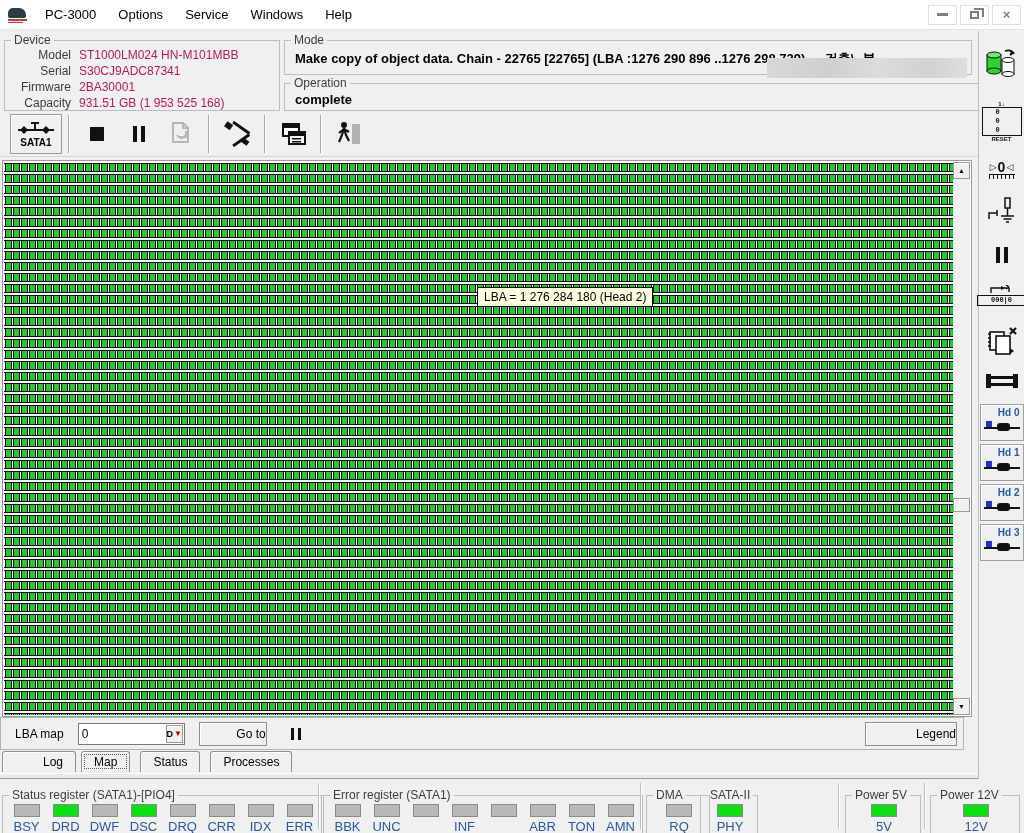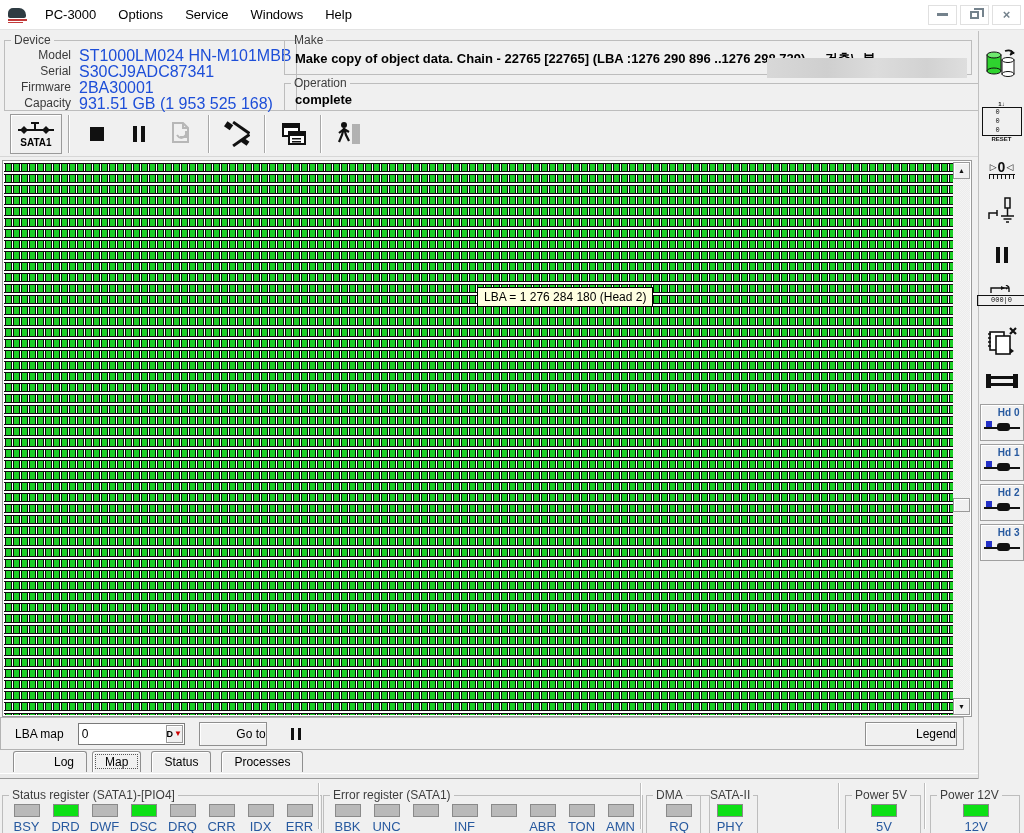--- a/index.html
+++ b/index.html
@@ -25,21 +25,21 @@
     border:2px solid #74828c; border-left:none; border-bottom:none; }
   .winbtn .x { font-size:13px; font-weight:bold; }
 
   
   fieldset.gb { position:absolute; border:1px solid #bdbdbd; background:transparent; }
   fieldset.gb legend { font-size:12px; color:#3d3d3d; margin-left:6px; padding:0 3px; }
 
   .device-grid { display:grid; grid-template-columns:62px auto; column-gap:8px; row-gap:1px;
     padding:1px 4px 0 4px; }
   .dev-label { text-align:right; font-size:12px; color:#3a3a3a; line-height:15px; }
-  .dev-value { font-size:16px; color:#1d4ed8; line-height:15px; white-space:nowrap; }
+  .dev-value { font-size:12px; color:#be185d; line-height:15px; white-space:nowrap; }
 
   .mode-text { font-size:13px; font-weight:bold; padding:3px 0 0 10px; white-space:nowrap; }
   .redacted { position:absolute; right:4px; top:11px; width:200px; height:20px;
     background:linear-gradient(90deg,#d8d8d8,#cfcfcf 30%,#dcdcdc 55%,#d2d2d2 80%,#dedede); }
   .op-text { font-size:13px; font-weight:bold; padding:2px 0 0 10px; }
 
   
   .toolbar { position:absolute; left:0; top:112px; width:978px; height:45px;
     display:flex; align-items:center; border-bottom:1px solid #d7d7d7; }
   .tbtn { width:42px; height:40px; display:flex; flex-direction:column; align-items:center;
@@ -89,21 +89,21 @@
     font-family:"Liberation Sans",sans-serif; }
   .goto { width:68px; margin-left:14px; }
   .lba-pause { margin-left:24px; }
   .legend-btn { position:absolute; right:6px; top:4px; width:92px; }
 
   
   .tabsrow { position:absolute; left:0; top:751px; width:978px; height:22px; }
   .tab { position:relative; float:left; height:21px; padding:0 12px; font-size:12px;
     line-height:20px; background:#f0f0f0; border:1px solid #8f8f8f; border-bottom:none;
     border-radius:3px 3px 0 0; margin-right:10px; box-shadow:inset 1px 1px 0 #fff; }
-  .tab:first-child { margin-left:13px; margin-right:5px;padding-left:40px; }
+  .tab:first-child { margin-left:2px; margin-right:5px;padding-left:40px; }
   .tab.active { outline:1px dotted #555; outline-offset:-4px; }
   .splitter { position:absolute; left:0; top:773px; width:1024px; height:6px;
     background:#eaeaea; border-top:1px solid #fff; border-bottom:1px solid #9a9a9a; }
 
   
   .statusbar { position:absolute; left:0; top:779px; width:1024px; height:54px; background:#f0f0f0; }
   .statusbar fieldset.gb { top:9px; height:48px; }
   .ledrow { display:flex; padding:2px 2px 0 4px; }
   .ledcell { width:39px; display:flex; flex-direction:column; align-items:center; }
   .ledcell.single { width:100%; }
@@ -114,21 +114,21 @@
     border-left:1px solid #bdbdbd; border-right:1px solid #fff; }
 
   
   .sidebar { position:absolute; left:978px; top:31px; width:46px; height:748px;
     border-left:1px solid #c0c0c0; background:#f0f0f0; display:flex; flex-direction:column;
     align-items:center; }
   .sico { width:40px; display:flex; flex-direction:column; align-items:center;
     justify-content:center; color:#111; }
   .sico svg { display:block; }
   .tinytxt { font-size:6px; font-weight:bold; line-height:6px; letter-spacing:0; }
-  .regbox { border:1px solid #111; font-size:7px; font-weight:normal; padding:0 13px; line-height:9px;
+  .regbox { border:1px solid #111; font-size:7px; font-weight:bold; padding:0 13px; line-height:9px;
     font-family:"Liberation Mono","DejaVu Sans Mono",monospace; }
   .ruler { width:26px; height:5px; border-top:1px solid #111;
     background:repeating-linear-gradient(90deg,#111 0 1px,transparent 1px 4px); }
   .counter-row { display:flex; align-items:center; font-size:9px; gap:1px; }
   .counter-row b { font-size:14px; line-height:14px; }
   .termbar { width:24px; height:3px; background:#111; margin:2px 0; position:relative; }
   .termbar::before { content:""; position:absolute; left:-4px; top:-2px; width:5px; height:7px; background:#111; }
   .termbar::after { content:""; position:absolute; right:-4px; top:-2px; width:5px; height:7px; background:#111; }
   .hdbtn { width:44px; height:37px; background:#f0f0f0; border:1px solid #9f9f9f;
     box-shadow:inset 1px 1px 0 #fff; margin-bottom:3px; position:relative; }
@@ -182,21 +182,21 @@
           <div class="dev-value">2BA30001</div>
         </div>
         <div style="display:contents">
           <div class="dev-label">Capacity</div>
           <div class="dev-value">931.51 GB (1 953 525 168)</div>
         </div>
     </div>
   </fieldset>
 
   <fieldset class="gb" style="left:284px; top:33px; width:688px; height:42px;">
-    <legend>Make</legend>
+    <legend>Mode</legend>
     <div class="mode-text">Make copy of object data. Chain - 22765 [22765] (LBA :1276 290 896 ..1276 298 729) - - 건축\- 블</div>
     <div class="redacted"></div>
   </fieldset>
 
   <fieldset class="gb" style="left:284px; top:76px; width:760px; height:35px;">
     <legend>Operation</legend>
     <div class="op-text">complete</div>
   </fieldset>
 
   <div class="toolbar">

